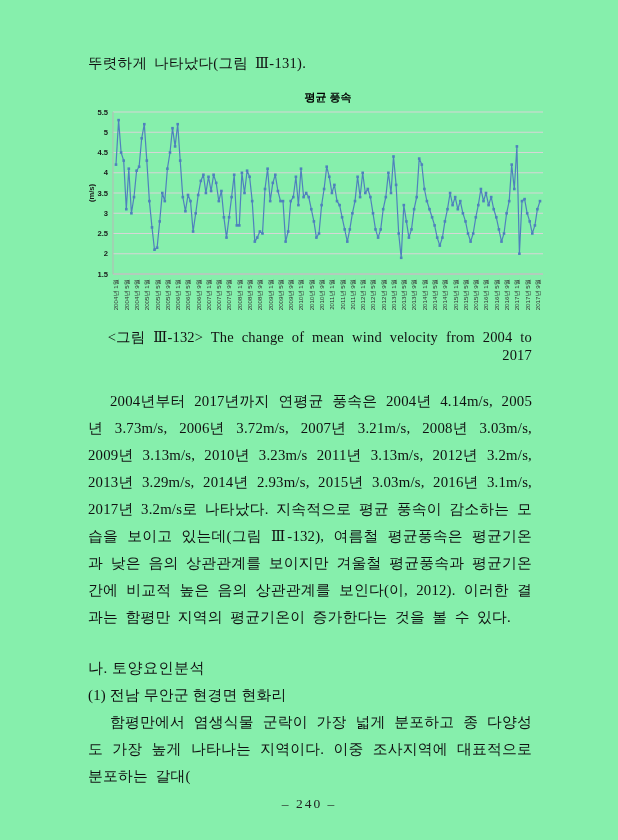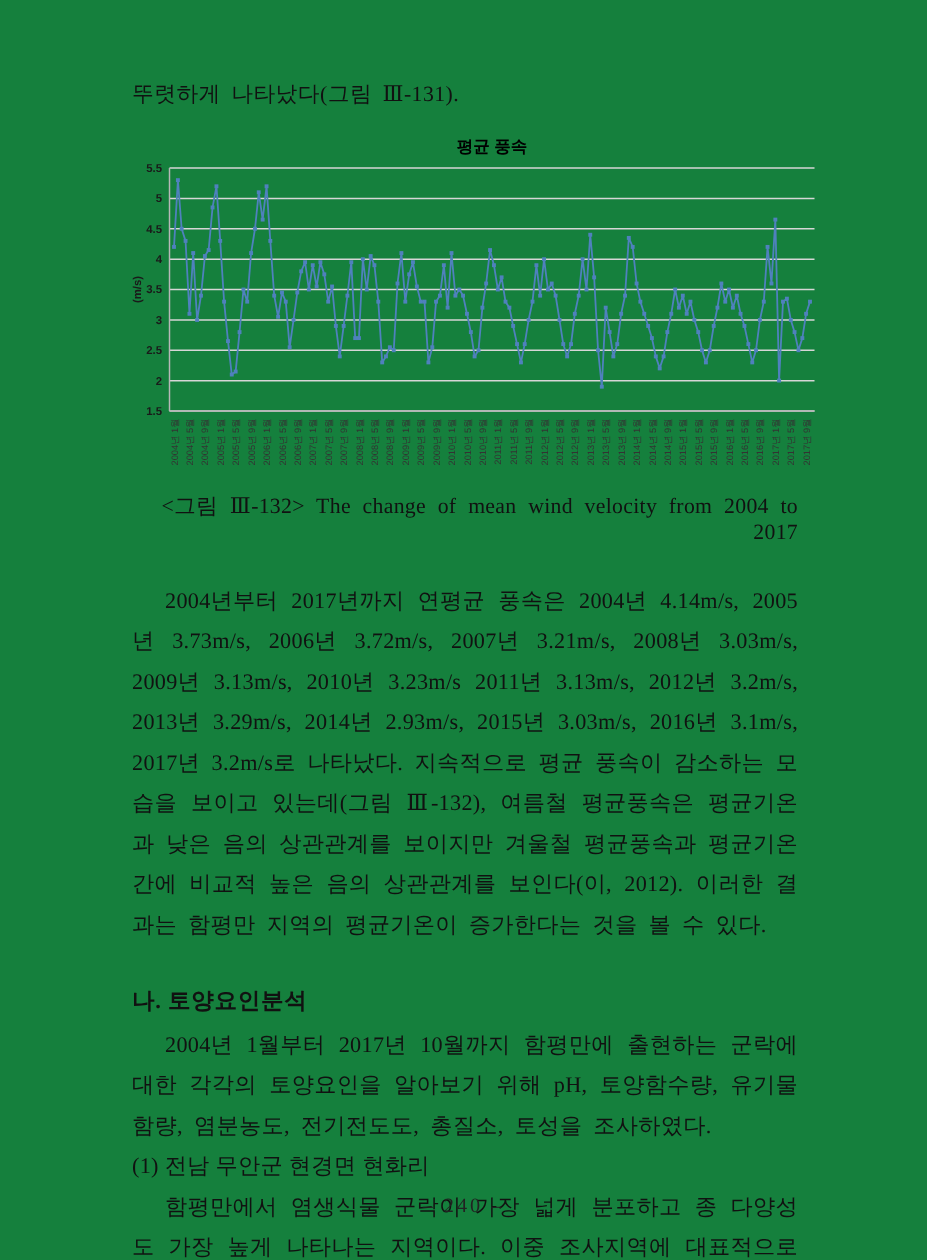--- a/index.html
+++ b/index.html
@@ -1,21 +1,21 @@
 <!DOCTYPE html>
 <html><head>
 <meta charset="utf-8">
 <style>
   html,body{margin:0;padding:0;}
   body{background:#e8e8e8;}
   .page{
     position:relative;
     width:618px;height:840px;
     margin:0 auto;
-    background:#15803d;
+    background:#86efac;
     font-family:"Liberation Serif","DejaVu Serif",serif;
     color:#111;
     overflow:hidden;
   }
   .content{padding:52px 86px 0 88px;}
   .toptext{font-size:14.5px;line-height:22px;letter-spacing:.3px;word-spacing:3px;}
   .chart-wrap{margin-top:16px;margin-left:-2px;}
   .chart-wrap svg{display:block;}
   .caption{
     margin-top:2px;
@@ -30,21 +30,21 @@
     line-height:27px;
     text-align:justify;
     word-spacing:3.5px;
     letter-spacing:.2px;
     text-indent:22px;
   }
   .para.first{margin-top:24px;}
   .heading{
     margin-top:24px;
     font-size:15px;
-    font-weight:bold;
+    font-weight:normal;
     letter-spacing:.5px;
     line-height:27px;
   }
   .subitem{font-size:14.8px;line-height:27px;letter-spacing:.2px;}
   .footer{
     position:absolute;
     left:0;right:0;
     bottom:28px;
     text-align:center;
     font-size:13.5px;
@@ -295,21 +295,20 @@
           <text x="453.830303030303" y="189" text-anchor="end" transform="rotate(-90 453.830303030303 189)" font-size="6.2" fill="#333" font-family="Liberation Sans, sans-serif">2017년 9월</text>
         </svg>
     </div>
 
     <div class="caption">&lt;그림 Ⅲ-132&gt; The change of mean wind velocity from 2004 to 2017</div>
 
     <p class="para first">2004년부터 2017년까지 연평균 풍속은 2004년 4.14m/s, 2005년 3.73m/s, 2006년 3.72m/s, 2007년 3.21m/s, 2008년 3.03m/s, 2009년 3.13m/s, 2010년 3.23m/s 2011년 3.13m/s, 2012년 3.2m/s, 2013년 3.29m/s, 2014년 2.93m/s, 2015년 3.03m/s, 2016년 3.1m/s, 2017년 3.2m/s로 나타났다. 지속적으로 평균 풍속이 감소하는 모습을 보이고 있는데(그림 Ⅲ-132), 여름철 평균풍속은 평균기온과 낮은 음의 상관관계를 보이지만 겨울철 평균풍속과 평균기온 간에 비교적 높은 음의 상관관계를 보인다(이, 2012). 이러한 결과는 함평만 지역의 평균기온이 증가한다는 것을 볼 수 있다.</p>
 
     <div class="heading">나. 토양요인분석</div>
 
-    <p class="para" style="margin-top:2px">2004년 1월부터 2017년 10월까지 함평만에 출현하는 군락에 대한 각각의 토양요인을 알아보기 위해 pH, 토양함수량, 유기물함량, 염분농도, 전기전도도, 총질소, 토성을 조사하였다.</p>
 
     <div class="subitem">(1) 전남 무안군 현경면 현화리</div>
 
     <p class="para" style="margin-top:0"><span>함평만에서 염생식물 군락이 가장 넓게 분포하고 종 다양성도 가장 높게 나타나는 지역이다. 이중 조사지역에 대표적으로 분포하는 갈대(</span></p>
 
   </div>
 
   <div class="footer">– 240 –</div>
 </div>
 

